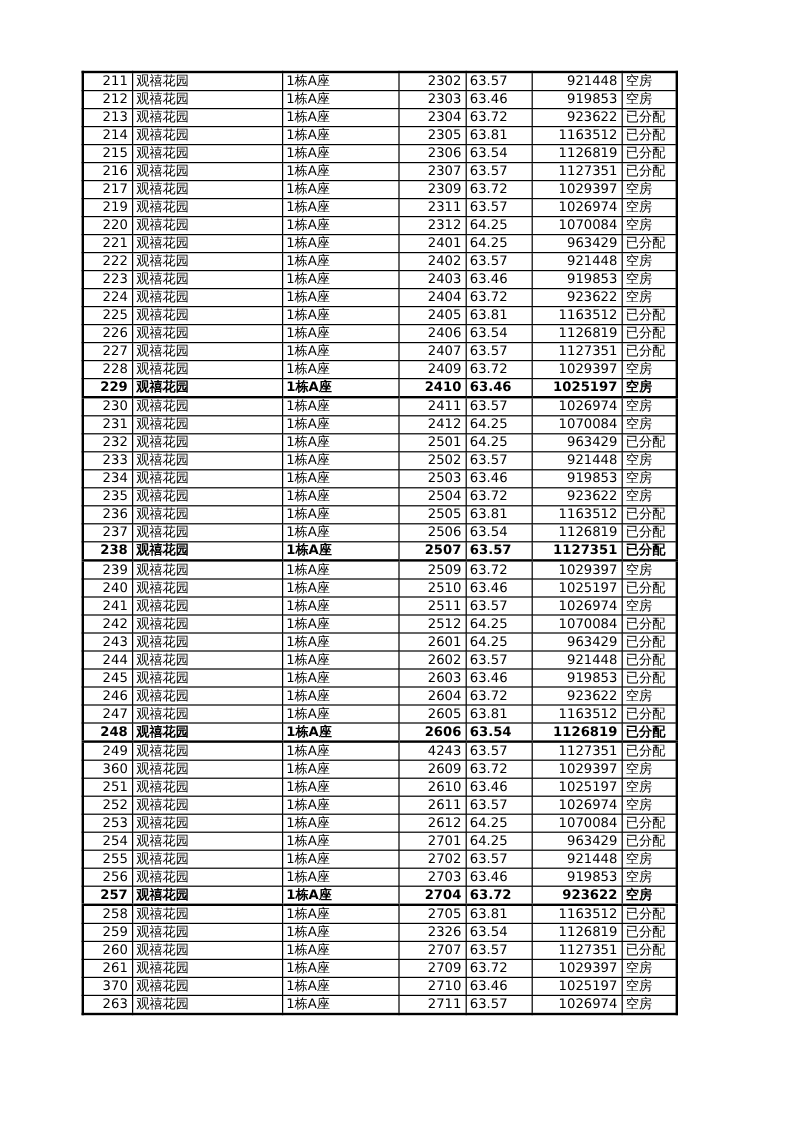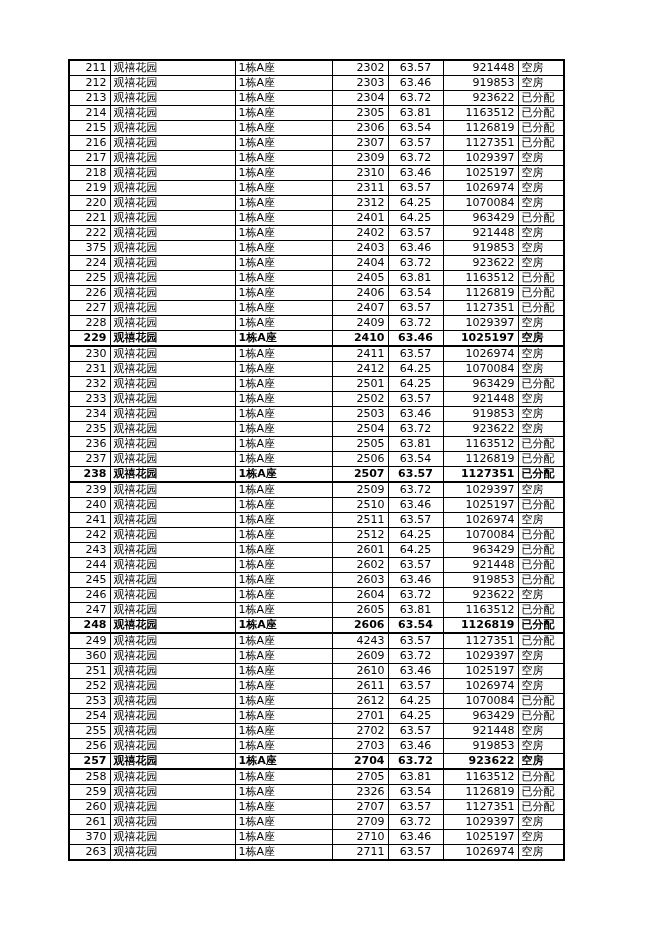--- a/index.html
+++ b/index.html
@@ -47,21 +47,21 @@
   col.w-building { width: 97px; }
   col.w-room     { width: 56px; }
   col.w-area     { width: 55px; }
   col.w-price    { width: 75px; }
   col.w-status   { width: 46px; }
   
   td.c0 { text-align: right; }
   td.c1 { text-align: left; }
   td.c2 { text-align: left; }
   td.c3 { text-align: right; }
-  td.c4 { text-align: center; }
+  td.c4 { text-align: left; }
   td.c5 { text-align: right; }
   td.c6 { text-align: left; padding-left: 2px; margin-left: 48px; }
   
   tr.thick-after td {
     border-bottom-width: 2px;
     font-weight: bold;
   }
 </style>
 </head>
 <body>
@@ -135,29 +135,20 @@
         <tr>
           <td class="c0">217</td>
           <td class="c1">观禧花园</td>
           <td class="c2">1栋A座</td>
           <td class="c3">2309</td>
           <td class="c4">63.72</td>
           <td class="c5">1029397</td>
           <td class="c6">空房</td>
         </tr>
         <tr>
-          <td class="c0">218</td>
-          <td class="c1">观禧花园</td>
-          <td class="c2">1栋A座</td>
-          <td class="c3">2310</td>
-          <td class="c4">63.46</td>
-          <td class="c5">1025197</td>
-          <td class="c6">空房</td>
-        </tr>
-        <tr>
           <td class="c0">219</td>
           <td class="c1">观禧花园</td>
           <td class="c2">1栋A座</td>
           <td class="c3">2311</td>
           <td class="c4">63.57</td>
           <td class="c5">1026974</td>
           <td class="c6">空房</td>
         </tr>
         <tr>
           <td class="c0">220</td>
@@ -180,21 +171,21 @@
         <tr>
           <td class="c0">222</td>
           <td class="c1">观禧花园</td>
           <td class="c2">1栋A座</td>
           <td class="c3">2402</td>
           <td class="c4">63.57</td>
           <td class="c5">921448</td>
           <td class="c6">空房</td>
         </tr>
         <tr>
-          <td class="c0">375</td>
+          <td class="c0">223</td>
           <td class="c1">观禧花园</td>
           <td class="c2">1栋A座</td>
           <td class="c3">2403</td>
           <td class="c4">63.46</td>
           <td class="c5">919853</td>
           <td class="c6">空房</td>
         </tr>
         <tr>
           <td class="c0">224</td>
           <td class="c1">观禧花园</td>

